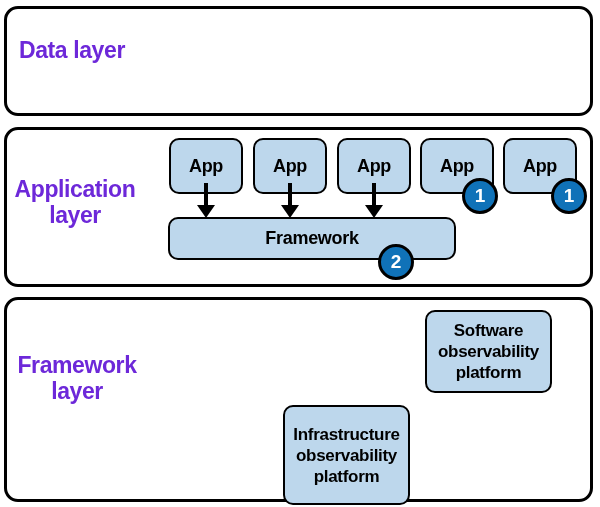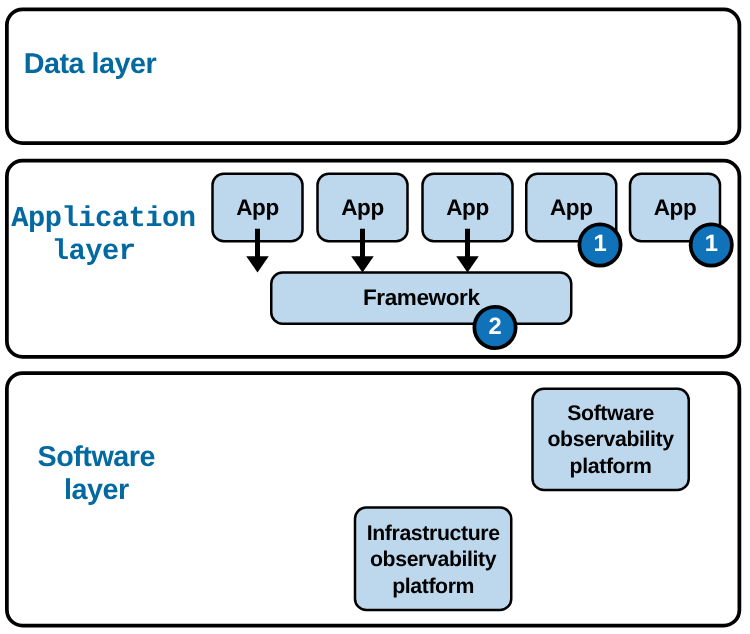--- a/index.html
+++ b/index.html
@@ -32,29 +32,29 @@
   #data-layer       { top: 6px;   height: 110px; }
   #application-layer{ top: 127px; height: 160px; }
   #platform-layer   { top: 297px; height: 205px; }
 
   .layer-label {
     position: absolute;
     font-size: 23px;
     font-weight: 700;
     letter-spacing: -0.4px;
     line-height: 26px;
-    color: #0369a1;
+    color: #6d28d9;
     white-space: normal;
   }
   .layer-label.centered {
     width: 132px;
     text-align: center;
   }
   #data-layer .layer-label { left: 12px; top: 28px; }
-  #application-layer .layer-label { left: 2px; top: 32px; font-family: Liberation Mono, monospace; }
+  #application-layer .layer-label { left: 2px; top: 46px; }
   #platform-layer .layer-label { left: 4px; top: 52px; }
 
   .node {
     position: absolute;
     background: var(--node-fill);
     border: 2.5px solid var(--line);
     border-radius: 10px;
     display: flex;
     align-items: center;
     justify-content: center;
@@ -64,33 +64,32 @@
   }
   .app-node {
     width: 74px;
     height: 56px;
     top: 8px;
     font-size: 18px;
   }
   .framework-node {
     left: 161px;
     top: 87px;
-    width: 242px;
+    width: 288px;
     height: 43px;
     font-size: 18px;
-    margin-left: 48px;
   }
   .platform-node {
     width: 127px;
     font-size: 17px;
     line-height: 21px;
     padding: 14px;
   }
   .platform-row1 { top: 10px;  height: 83px; }
-  .platform-row2 { top: 105px; height: 84px; }
+  .platform-row2 { top: 105px; height: 100px; }
 
   .arrow {
     position: absolute;
     top: 53px;
     width: 18px;
     height: 35px;
   }
   .arrow .shaft {
     position: absolute;
     left: 7px;
@@ -170,21 +169,21 @@
     <div class="node framework-node">
       <span>Framework</span>
     </div>
 
     <div class="badge" style="left:455px; top:48px">1</div>
     <div class="badge" style="left:544px; top:48px">1</div>
     <div class="badge" style="left:371px; top:114px">2</div>
   </section>
 
   <section class="layer" id="platform-layer">
-    <div class="layer-label centered">Software layer</div>
+    <div class="layer-label centered">Framework layer</div>
 
     <div class="node platform-node platform-row1" style="left:418px">
       <span>Software observability platform</span>
     </div>
     <div class="node platform-node platform-row2" style="left:276px">
       <span>Infrastructure observability platform</span>
     </div>
   </section>
 
 </div>

